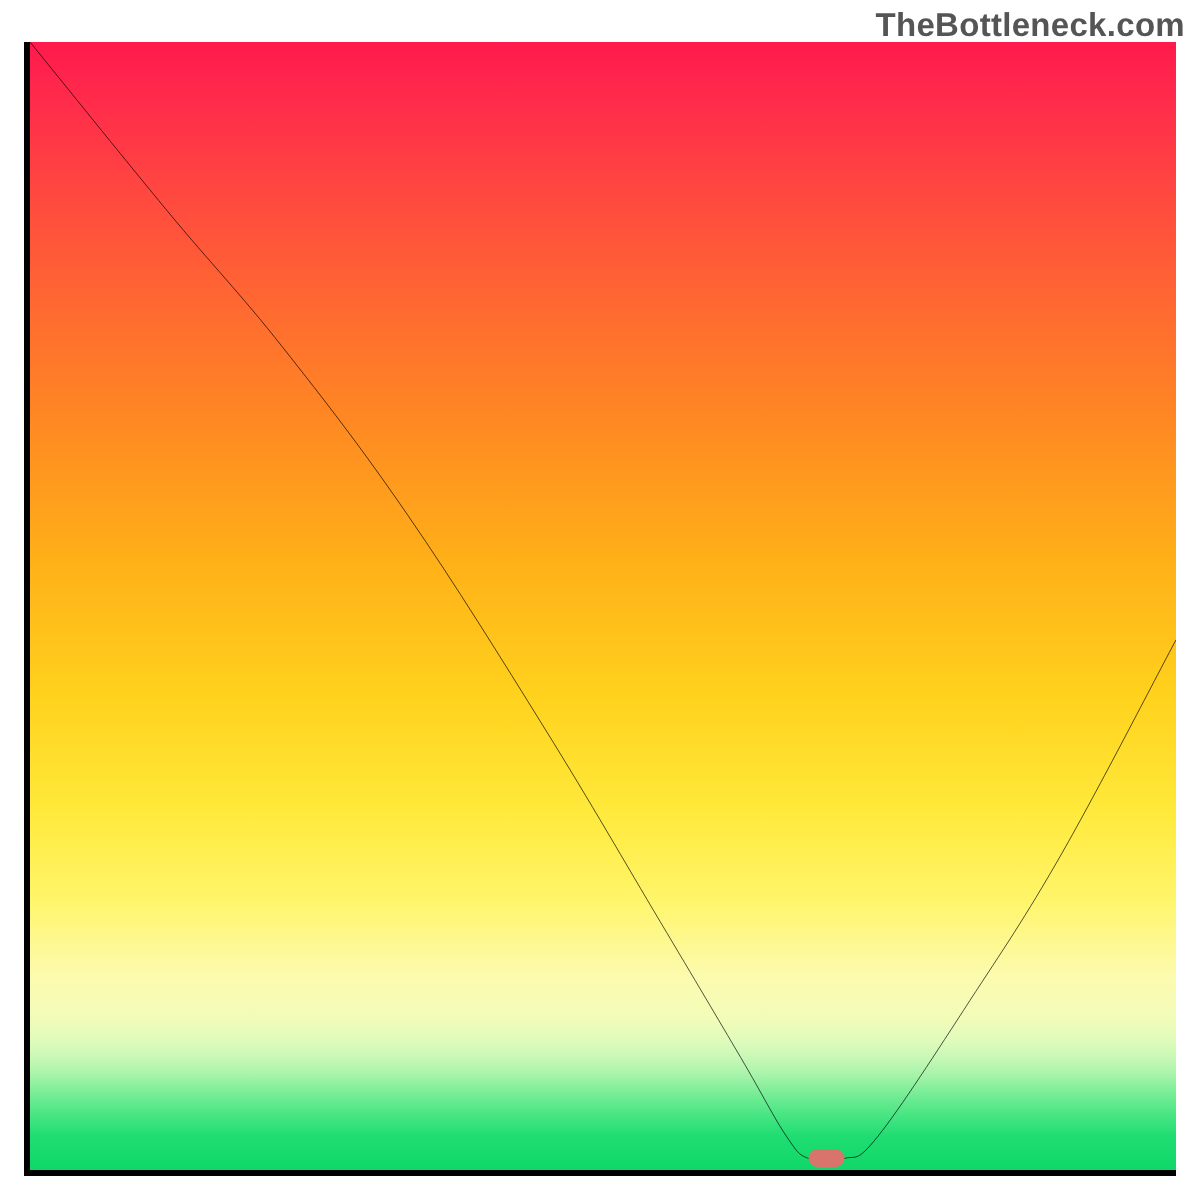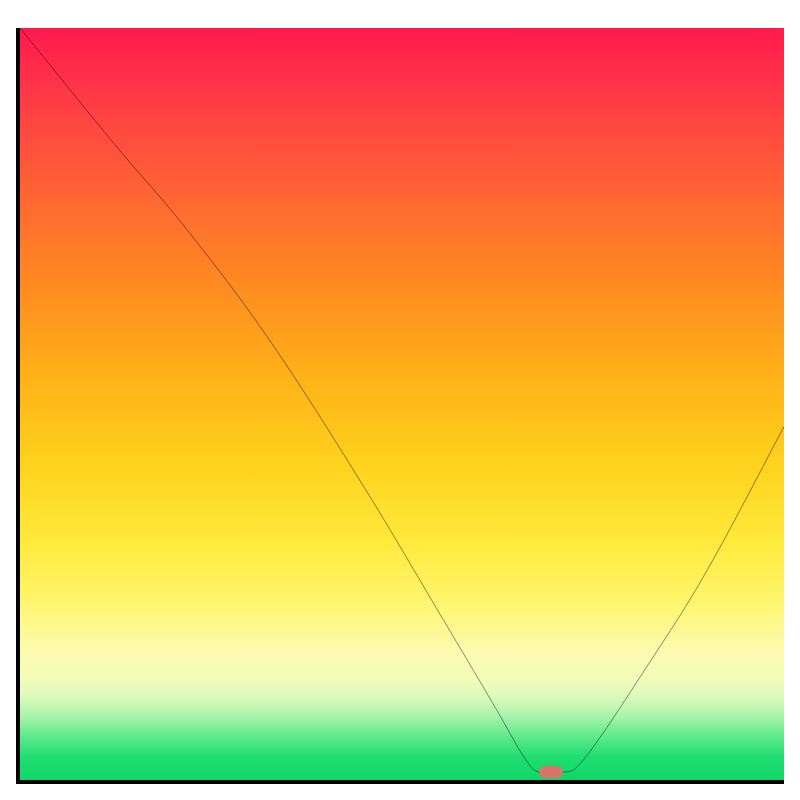--- a/index.html
+++ b/index.html
@@ -76,20 +76,21 @@
     height: 12px;
     background: #d9746c;
     border-radius: 6px;
     transform: translate(-50%, -50%);
   }
 </style>
 </head>
 <body>
 
 <div class="container">
+  <div class="watermark">TheBottleneck.com</div>
 
   <div class="plot-frame">
     <div class="gradient"></div>
 
     <svg class="curve" viewBox="0 0 100 100" preserveAspectRatio="none">
       <path id="curve-path" d="M 0 0 C 2.16 2.6999999999999997, 8.04 10.14, 12 15 C 15.96 19.86, 18.22 22.14, 22 27 C 25.78 31.86, 28.86 35.88000000000001, 33 42.00000000000001 C 37.14 48.120000000000005, 41.04 54.52, 45 61 C 48.96 67.48, 51.940000000000005 72.78, 55.00000000000001 78 C 58.06000000000001 83.22, 60.02 86.58, 62 90 C 63.98 93.42, 64.92 95.38, 66 97 C 67.08 98.62, 67.1 98.64, 68 99 C 68.9 99.36, 69.92 99.36, 71 99 C 72.08 98.64, 72.02 99.52, 74 97 C 75.98 94.48, 79.12 89.5, 82 85 C 84.88 80.5, 86.76 77.76, 90 72 C 93.24 66.24, 98.2 56.42, 100 53" stroke="#000000" stroke-width="0.45" fill="none" vector-effect="non-scaling-stroke"></path>
     </svg>
 
     <div id="marker" class="marker" style="left: 69.5%; top: 99%;"></div>
   </div>

